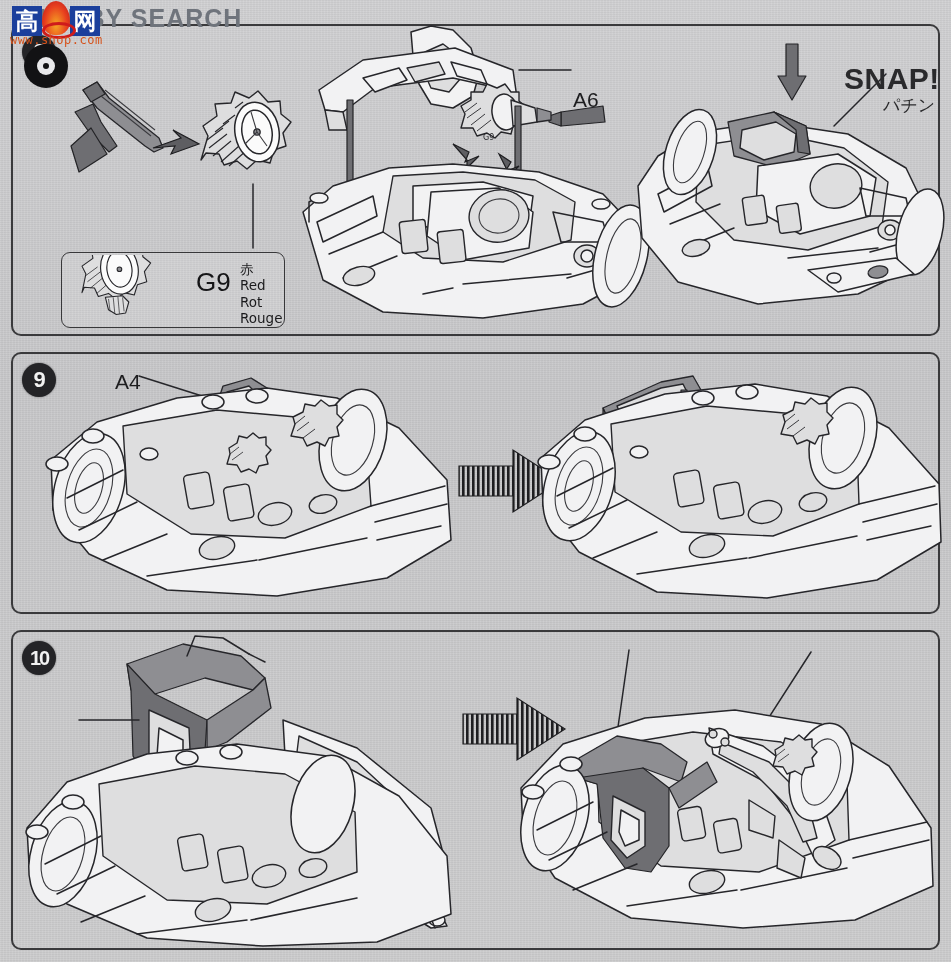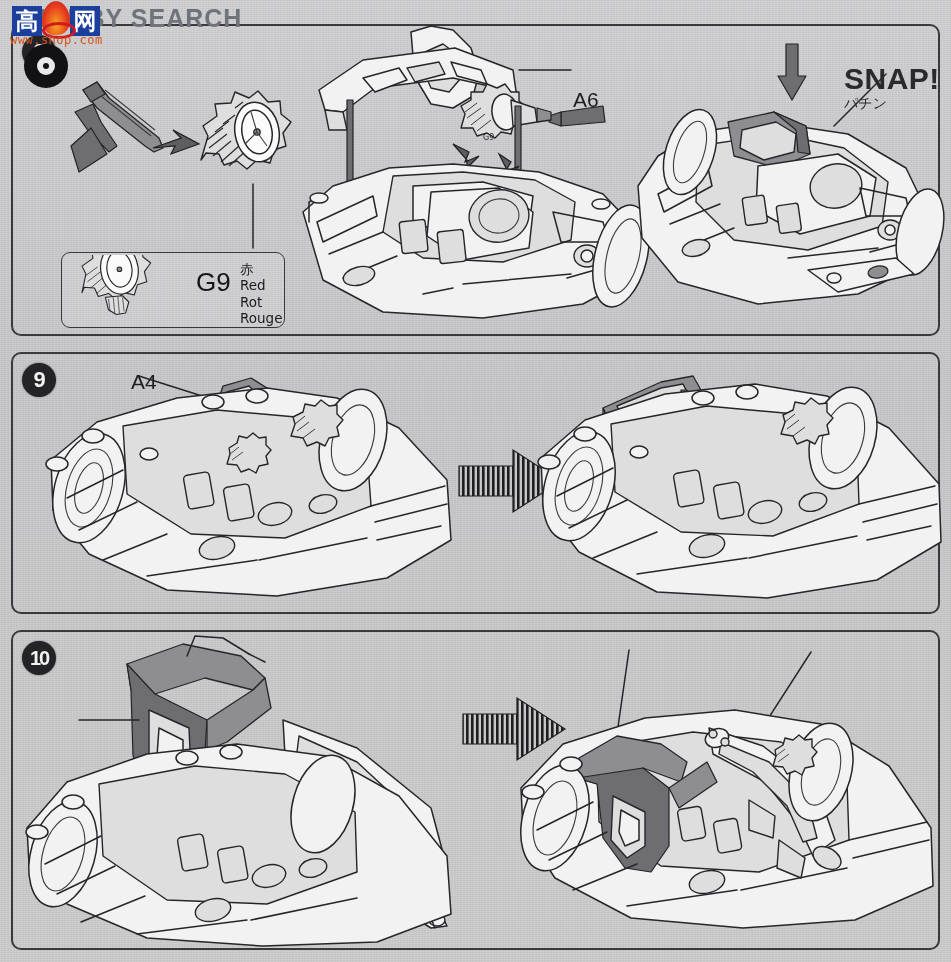--- a/index.html
+++ b/index.html
@@ -42,21 +42,21 @@
 
   .part-label{
     position:absolute;
     font-size:21px;font-weight:normal;color:#1d1d1f;
     font-family:"Liberation Sans", sans-serif;
     white-space:nowrap;
   }
 
   .snap-block{position:absolute;white-space:nowrap;}
   .snap-en{font-size:30px;font-weight:bold;color:#2a2a2c;letter-spacing:.5px;line-height:1.05;}
-  .snap-jp{font-size:14px;color:#2a2a2c;line-height:1.25;font-family:"DejaVu Sans", sans-serif;}
+  .snap-jp{font-size:17px;color:#2a2a2c;line-height:1.25;font-family:"DejaVu Sans", sans-serif;margin-left:39px;}
 
   
   #g9-box{
     position:absolute;left:48px;top:226px;width:224px;height:76px;
     border:1.8px solid #38383a;border-radius:9px;
     box-sizing:border-box;
     background:rgba(255,255,255,.12);
   }
   #g9-code{position:absolute;left:134px;top:14px;font-size:26px;color:#151517;font-family:"Liberation Sans",sans-serif;}
   #g9-colors{position:absolute;left:178px;top:8px;font-size:13.5px;color:#1b1b1d;line-height:1.22;font-family:"DejaVu Sans",sans-serif;}
@@ -415,21 +415,21 @@
       <path class="ln" d="M322 168 L396 150"></path>
       <path class="ln" d="M326 186 L390 172"></path>
       <ellipse class="fill-lt" cx="8" cy="108" rx="11" ry="7"></ellipse>
       <ellipse class="fill-lt" cx="44" cy="80" rx="11" ry="7"></ellipse>
       <ellipse class="fill-lt" cx="162" cy="44" rx="11" ry="7"></ellipse>
       <ellipse class="fill-lt" cx="206" cy="38" rx="11" ry="7"></ellipse>
       <ellipse class="fill-lt" cx="98" cy="98" rx="9" ry="6"></ellipse>
     </g>
   </svg>
 
-  <div class="part-label" style="left:118px;top:16px;">A4</div>
+  <div class="part-label" style="left:102px;top:16px;">A4</div>
 </div>
 
 <div class="panel" id="panel-10">
   <div class="step-badge wide" style="left:9px;top:9px;">10</div>
 
   <svg class="art" width="470" height="316" viewBox="0 0 470 316" style="left:14px;">
 
     <g>
       <path class="fill-dk" d="M100 32 L156 12 L214 24 L238 46 L226 58 L178 46 L128 62 L104 58 Z"></path>
       <path class="fill-dk2" d="M100 32 L104 58 L106 124 L128 160 L152 170 L176 150 L180 88 L128 62 Z"></path>

